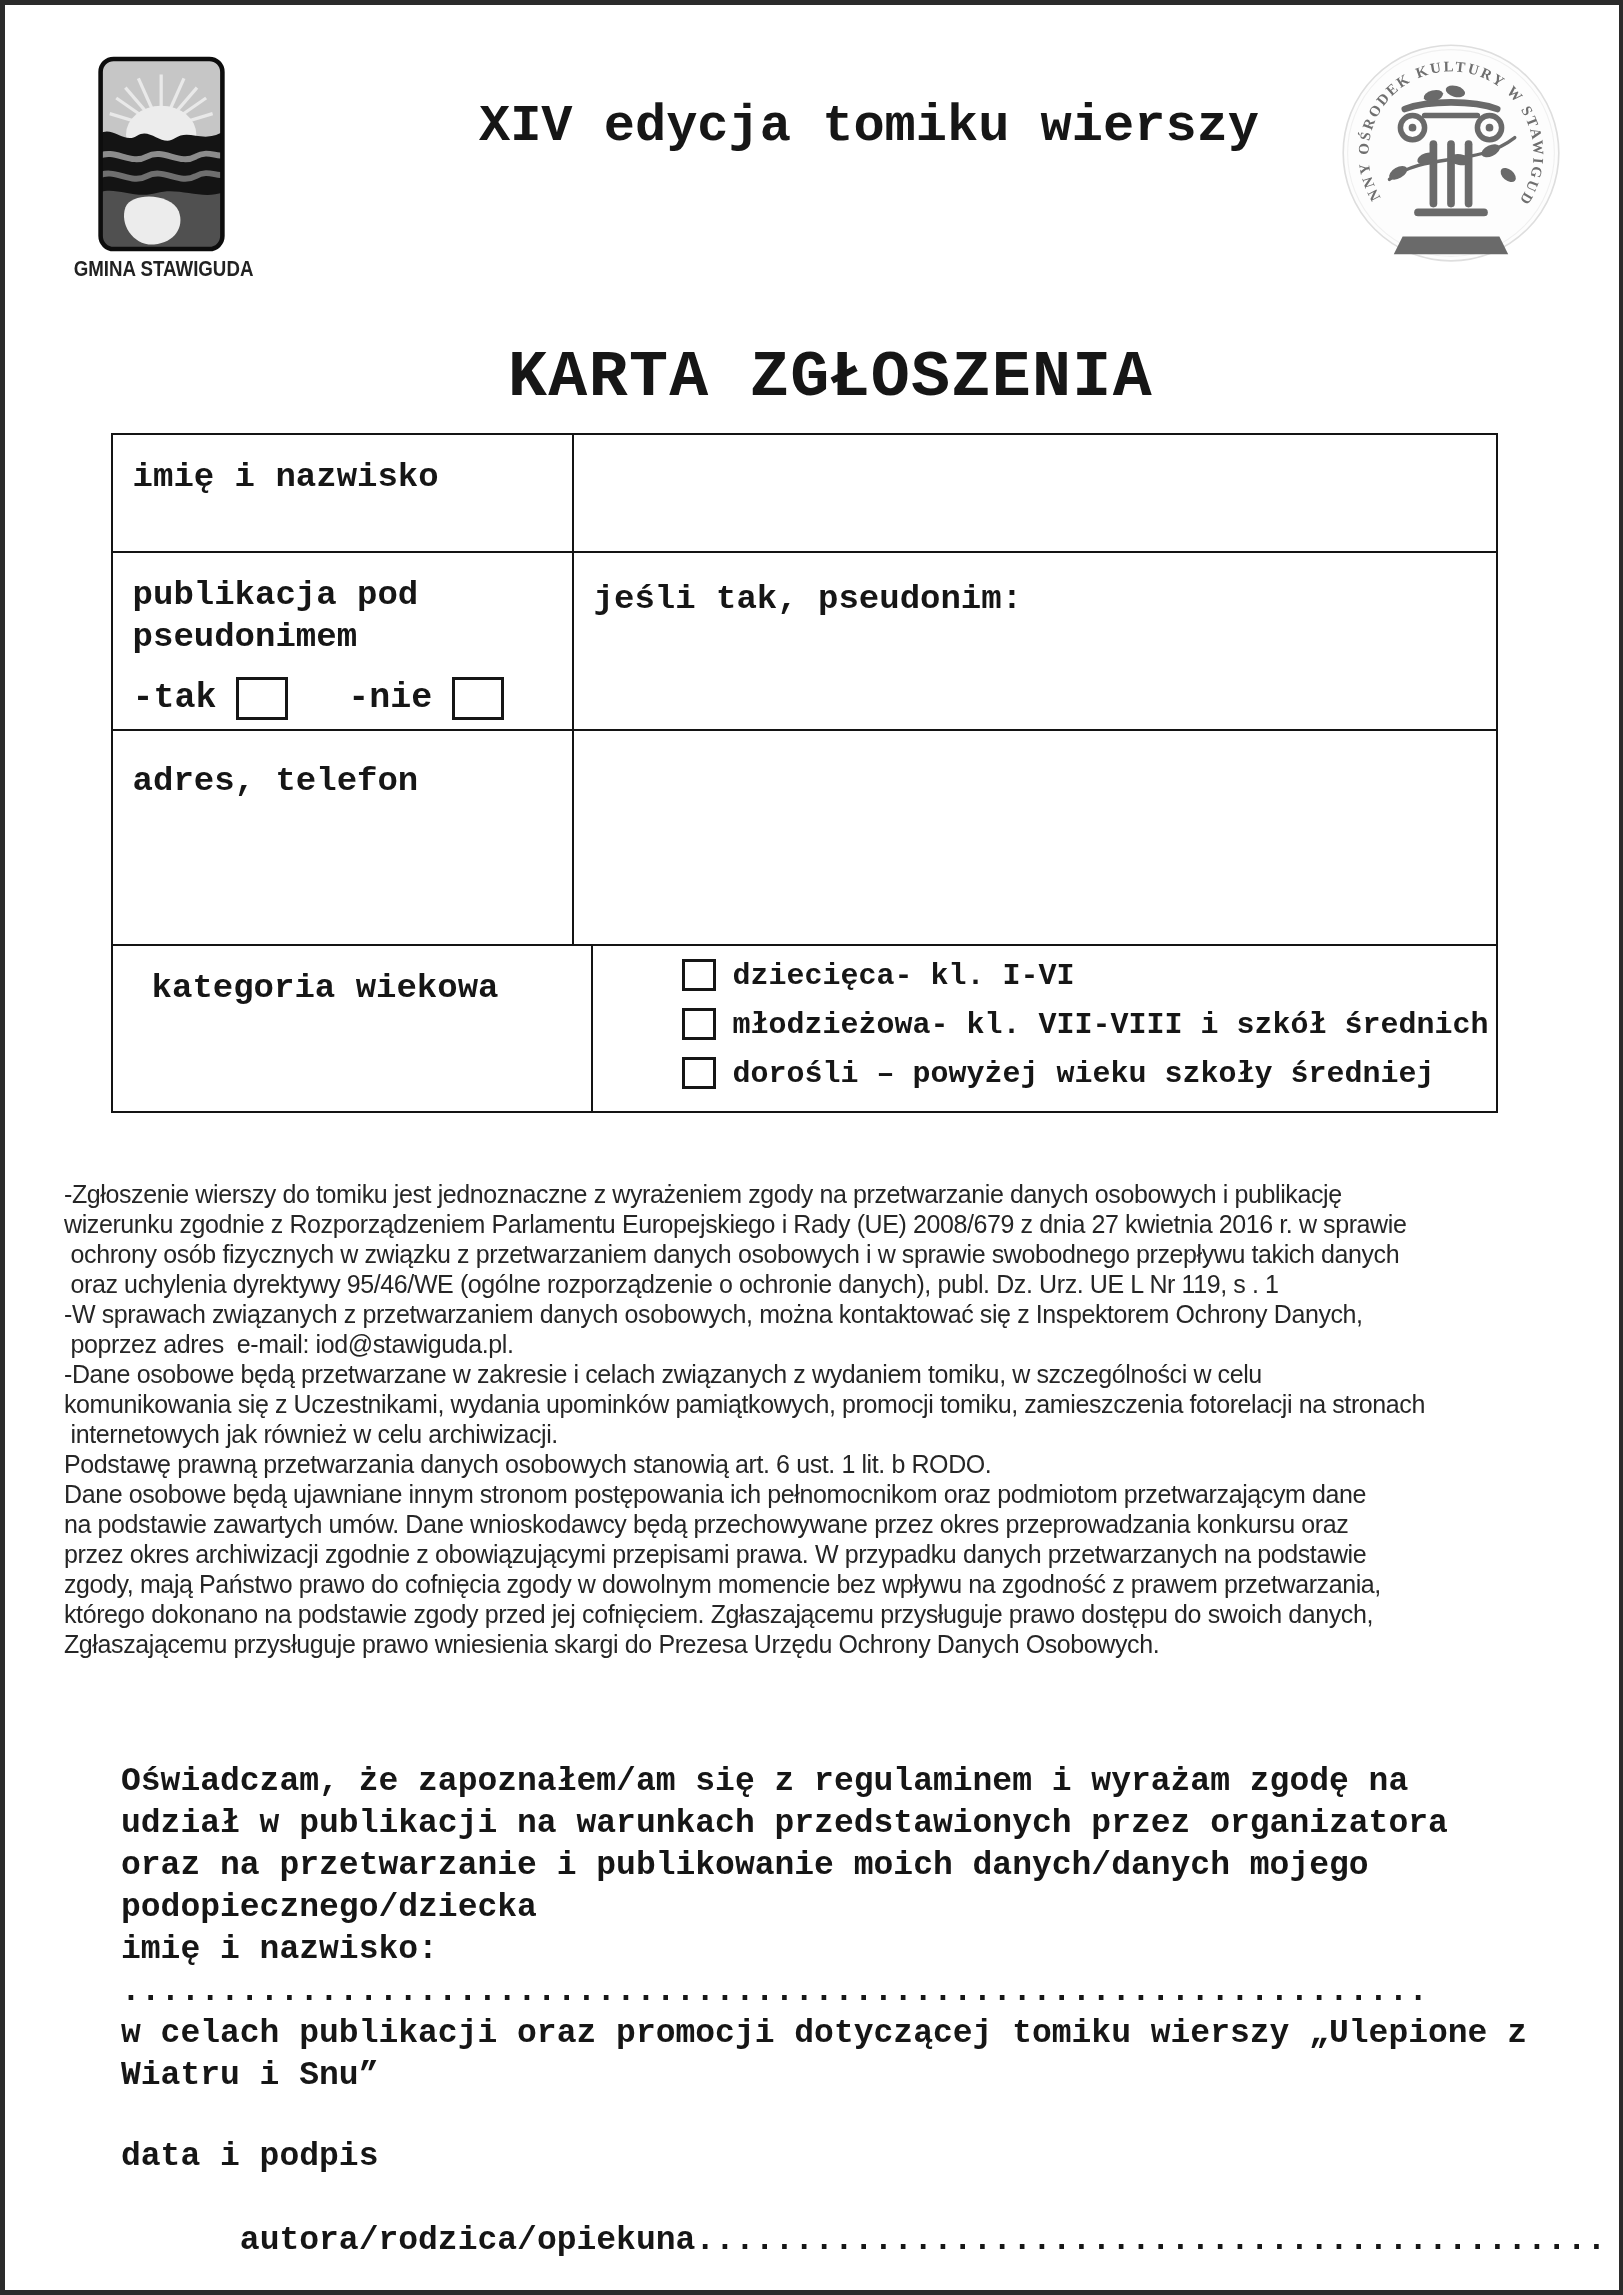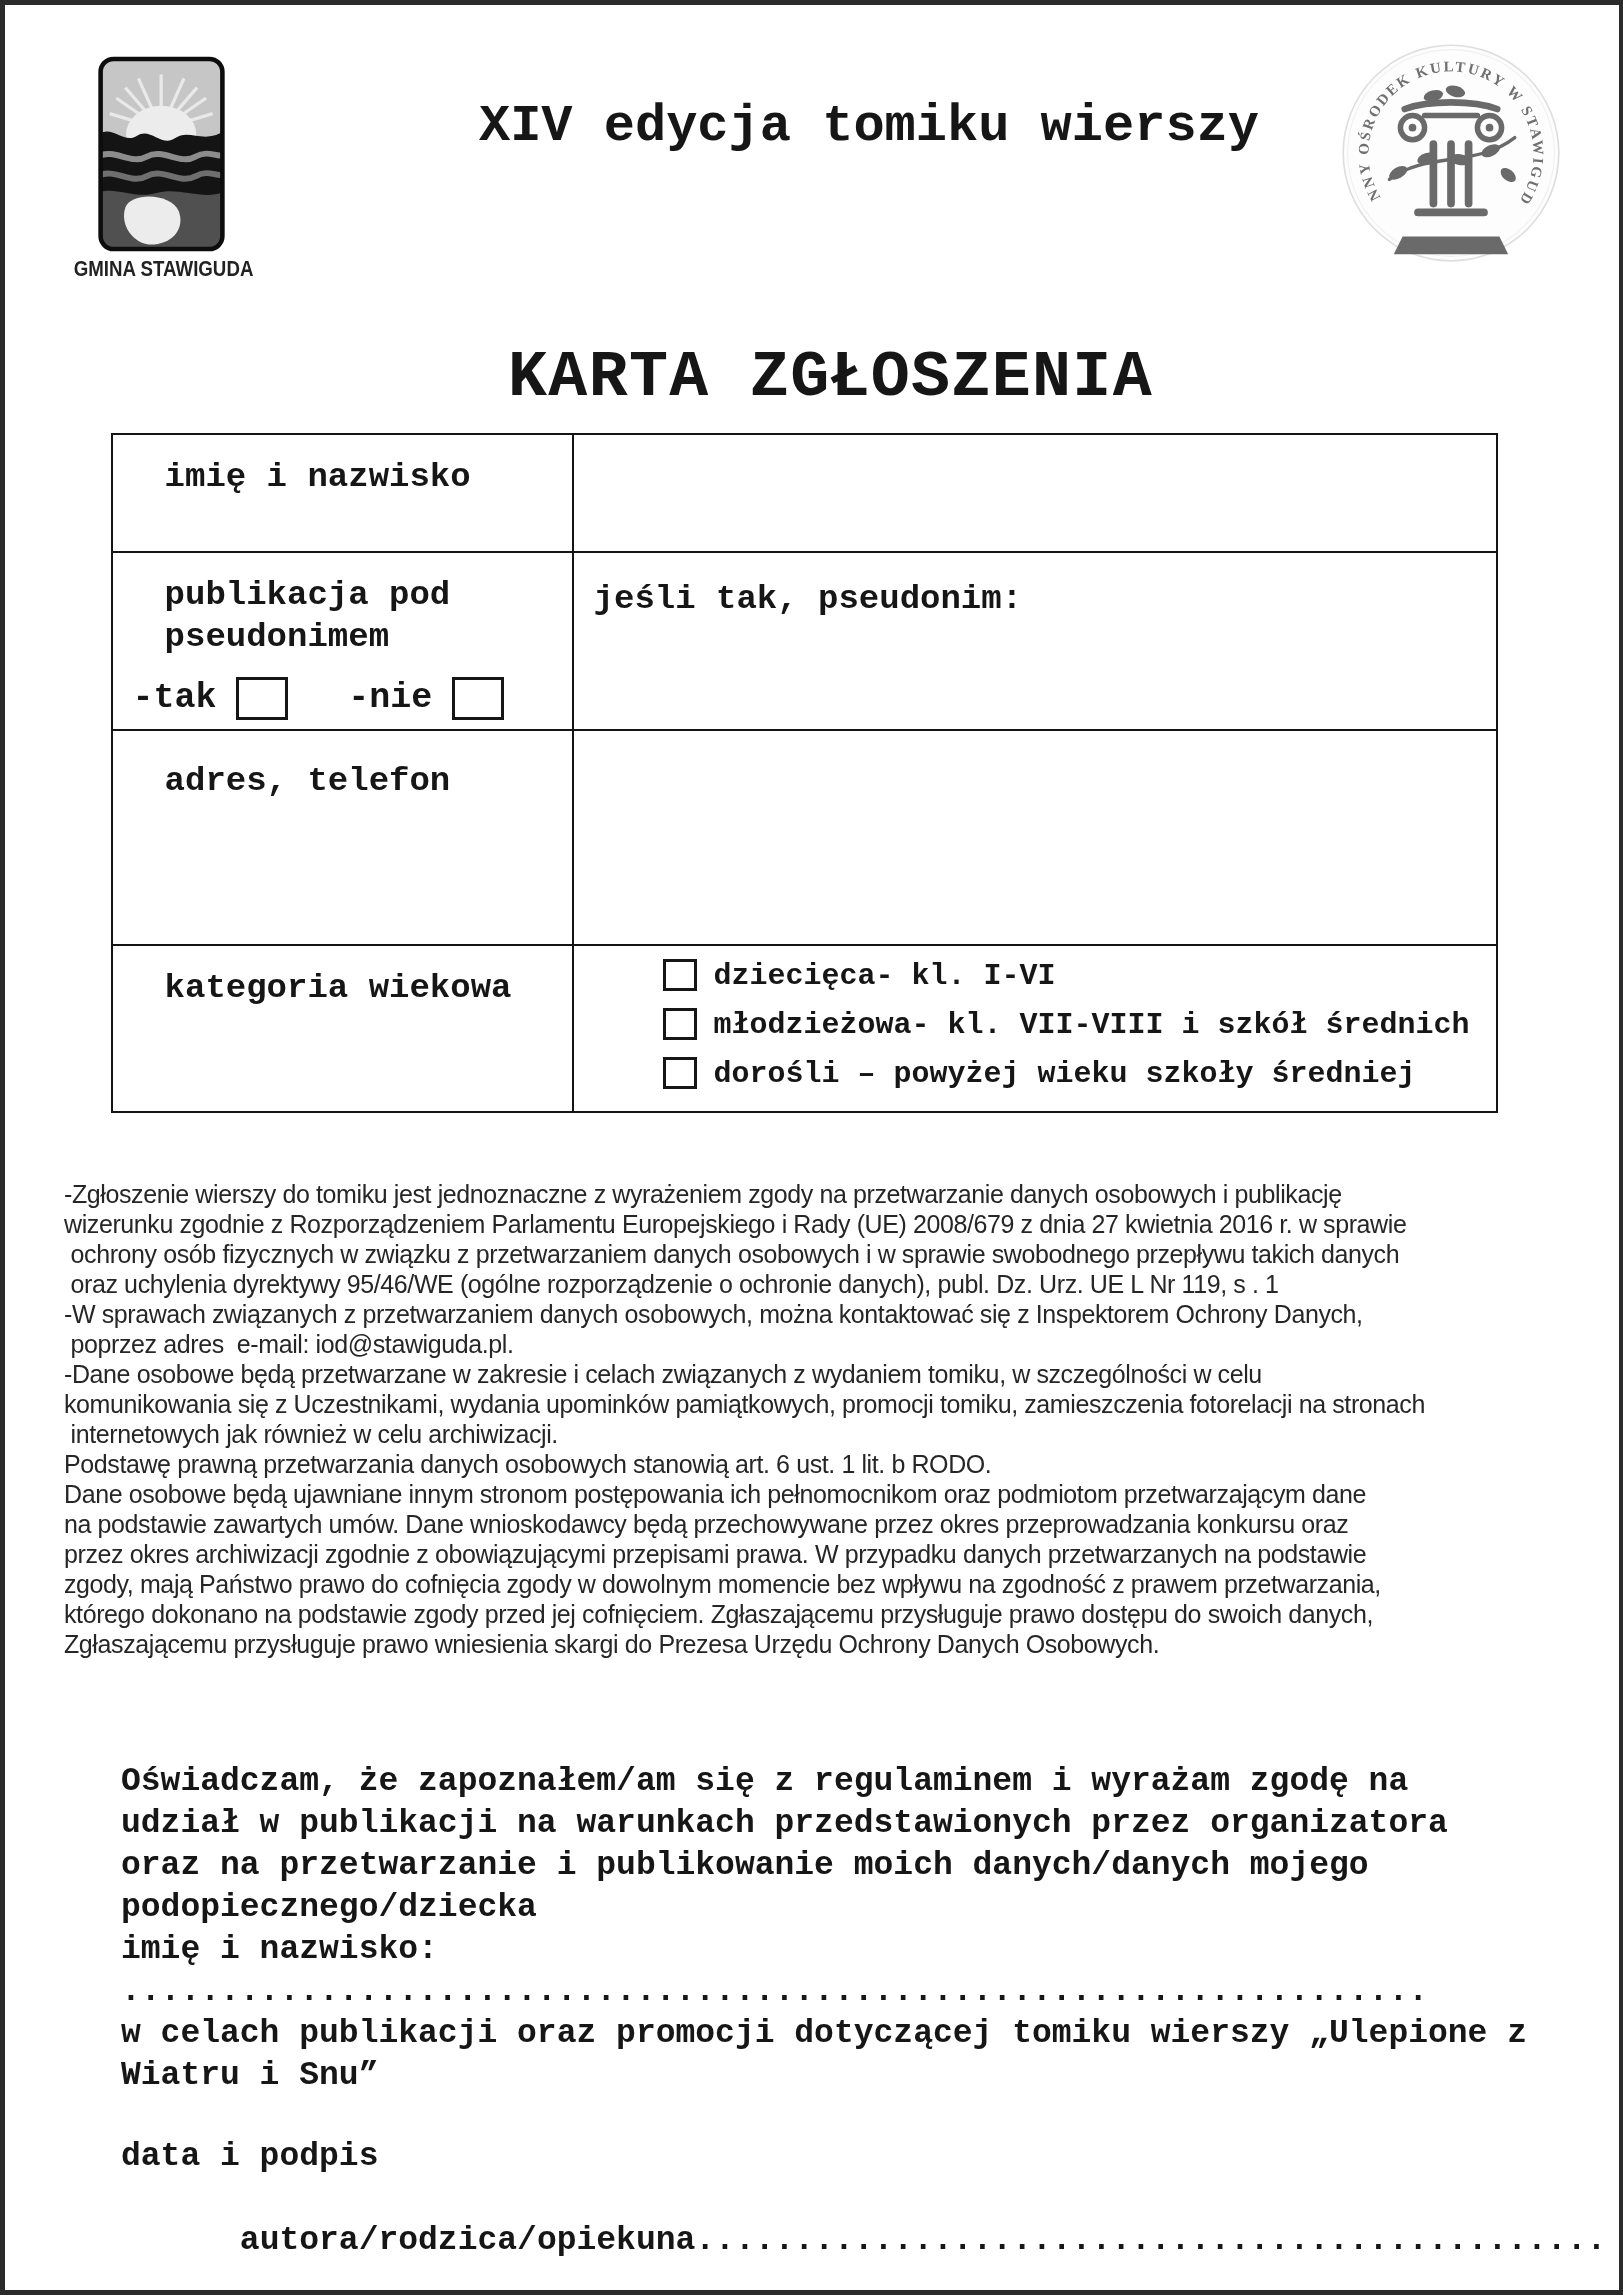--- a/index.html
+++ b/index.html
@@ -32,22 +32,22 @@
 
   .form-title{
     position:absolute;left:37px;top:341px;width:1587px;margin:0;
     text-align:center;font-weight:700;font-size:65px;letter-spacing:1.3px;
     color:#161616;
   }
 
   
   .ftable{position:absolute;left:111px;top:433px;width:1387px;border:2.6px solid #141414;box-sizing:border-box;}
   .trow{display:grid;grid-template-columns:461px 1fr;border-bottom:2.6px solid #141414;}
-  .trow:last-child{border-bottom:none;}
-  .c1{position:relative;border-right:2.6px solid #141414;padding-left:32px;}
+  .trow:last-child{border-bottom:none;margin-left:19px;}
+  .c1{position:relative;border-right:2.6px solid #141414;}
   .c2{position:relative;}
   .r1{height:116px;}
   .r2{height:176px;}
   .r3{height:213px;}
   .r4{height:165px;}
   .cell-label{font-weight:700;font-size:34px;line-height:42px;padding:21px 10.5px 0 19.6px;}
   .tn-row{position:absolute;left:19.6px;bottom:9.2px;display:flex;align-items:center;font-weight:700;font-size:35px;margin-top:24px;}
   .box-big{width:46px;height:37px;border:3.3px solid #161616;background:#fff;flex:none;}
   .box-big.tak{margin:0 60px 0 19.6px;}
   .box-big.nie{margin-left:19.6px;}

